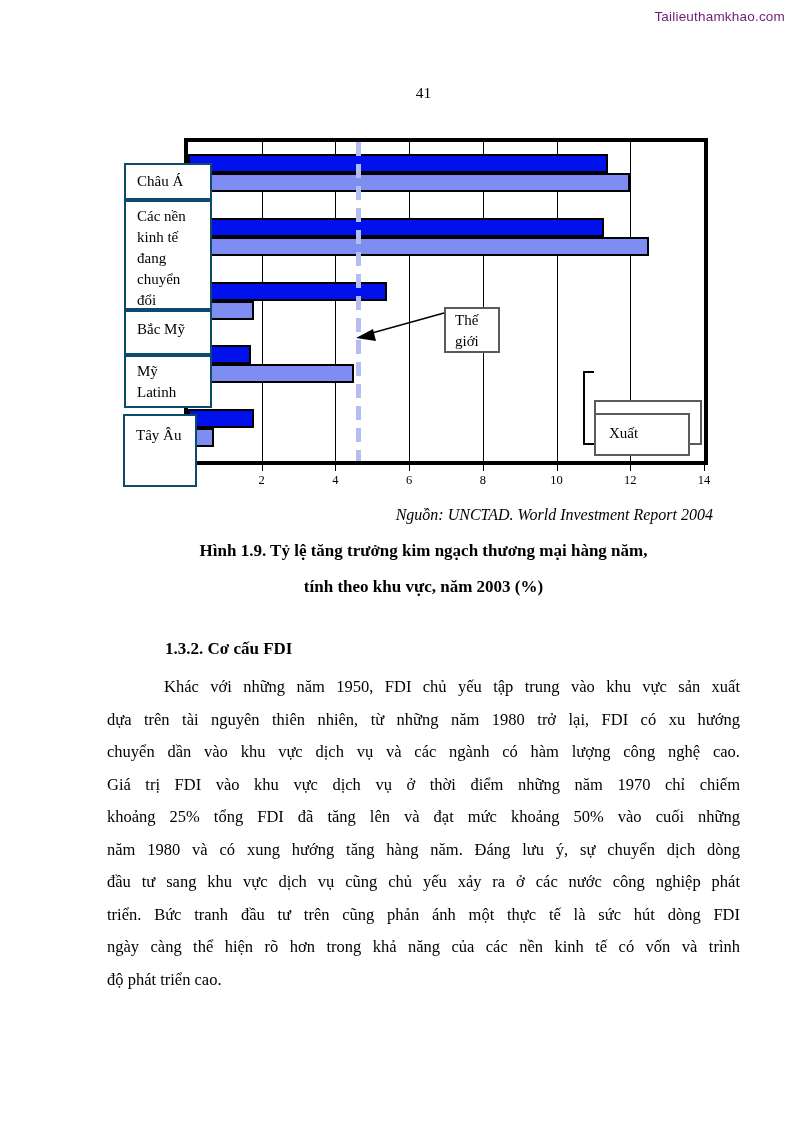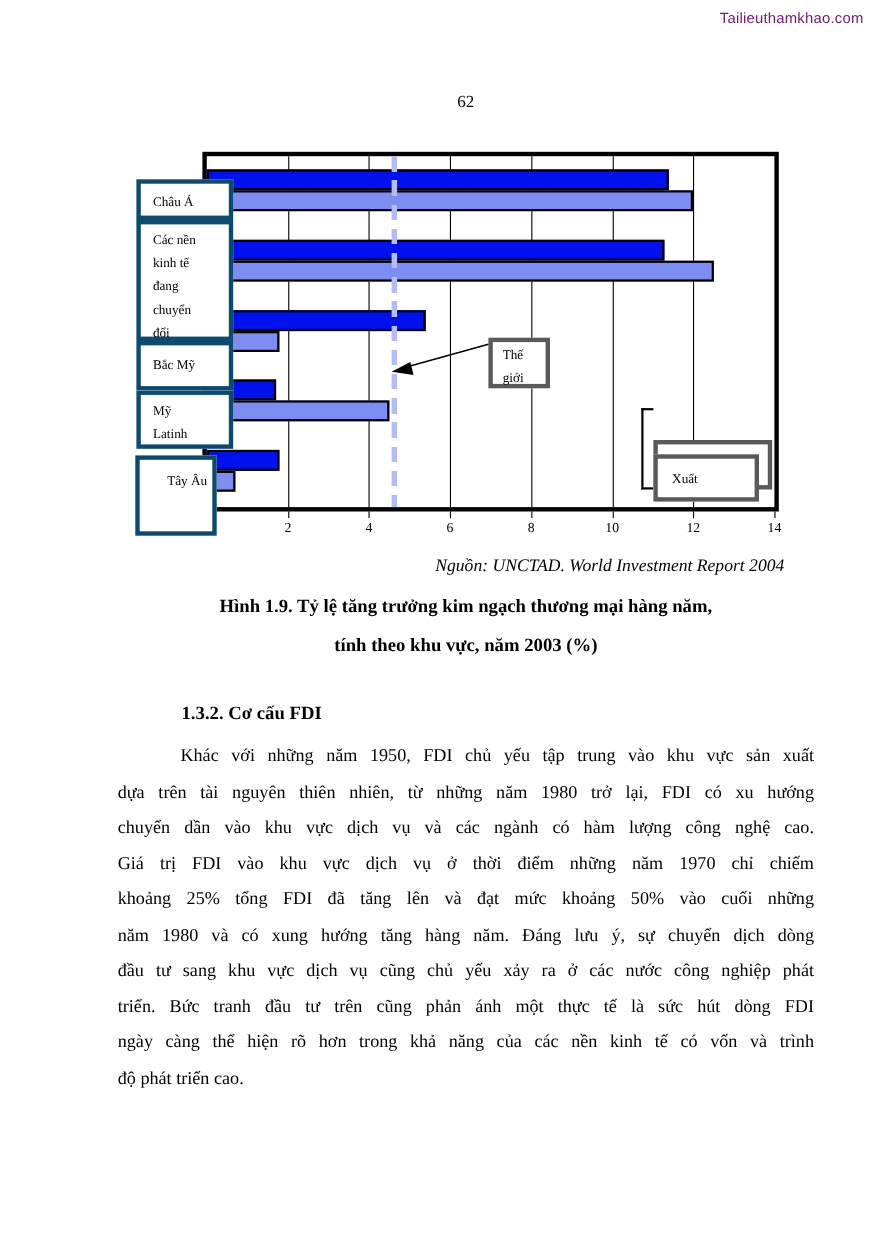--- a/index.html
+++ b/index.html
@@ -23,21 +23,21 @@
   #chart-layer { position:absolute; left:0; top:0; width:794px; height:1123px; }
   #plot-box {
     position:absolute; box-sizing:border-box;
     border:4px solid #000; background:transparent;
   }
   .gridline { position:absolute; width:1px; background:#000; z-index:1; }
   .bar { position:absolute; box-sizing:border-box; border:2px solid #000; z-index:3; }
   .world-line { position:absolute; width:5px; z-index:4; }
   .chart-box {
     position:absolute; box-sizing:border-box; background:#ffffff;
-    border:4px solid #0c4a6e; z-index:5; font-size:12px; line-height:21px;
+    border:2px solid #0c4a6e; z-index:5; font-size:15px; line-height:21px;
   }
   .chart-box .bl { white-space:nowrap; }
   .gray-border { border-color:#5a5a5a; }
   .axis-tick { position:absolute; width:1px; height:6px; background:#000; z-index:2; }
   .axis-tick-label {
     position:absolute; width:40px; margin-left:-20px; text-align:center;
     font-size:12.5px; z-index:2;
   }
   #legend-bracket {
     position:absolute; box-sizing:border-box; z-index:4;
@@ -68,21 +68,21 @@
   .body-line.first { text-indent:57px; }
   .body-line.last { text-align-last:left; }
 </style>
 </head>
 <body>
 
 <div id="page">
 
   <div id="watermark">Tailieuthamkhao.com</div>
 
-  <div id="page-number">62</div>
+  <div id="page-number">41</div>
 
   <div id="chart-layer">
       <div id="plot-box" class="abs" style="left: 184px; top: 138px; width: 524px; height: 327px;"></div>
       <div class="gridline" style="left: 261.714px; top: 142px; height: 319px;"></div>
       <div class="gridline" style="left: 335.429px; top: 142px; height: 319px;"></div>
       <div class="gridline" style="left: 409.143px; top: 142px; height: 319px;"></div>
       <div class="gridline" style="left: 482.857px; top: 142px; height: 319px;"></div>
       <div class="gridline" style="left: 556.571px; top: 142px; height: 319px;"></div>
       <div class="gridline" style="left: 630.286px; top: 142px; height: 319px;"></div>
       <div class="bar" style="left: 188px; top: 154px; width: 420.171px; height: 19px; background: rgb(0, 17, 238); border-color: rgb(0, 0, 0);"></div>
@@ -106,21 +106,21 @@
         <div class="bl">chuyển</div>
         <div class="bl">đổi</div>
       </div>
       <div class="chart-box" style="left: 124px; top: 355px; width: 88px; height: 53px; padding-top: 4px; padding-left: 11px;">
         <div class="bl">Mỹ</div>
         <div class="bl">Latinh</div>
       </div>
       <div class="chart-box" style="left: 124px; top: 310px; width: 88px; height: 45px; padding-top: 7px; padding-left: 11px;">
         <div class="bl">Bắc Mỹ</div>
       </div>
-      <div class="chart-box" style="left: 123px; top: 414px; width: 74px; height: 73px; padding-top: 9px; padding-left: 25px;">
+      <div class="chart-box" style="left: 123px; top: 414px; width: 74px; height: 73px; padding-top: 9px; padding-left: 11px;">
         <div class="bl">Tây Âu</div>
       </div>
       <div class="chart-box gray-border" style="left: 444px; top: 307px; width: 56px; height: 46px; padding-top: 1px; padding-left: 9px;">
         <div class="bl">Thế</div>
         <div class="bl">giới</div>
       </div>
       <svg id="arrow-svg" width="110" height="60" style="left: 345px; top: 295px;">
         <line x1="99" y1="18" x2="27" y2="38" stroke="#000" stroke-width="1.5"></line>
         <polygon points="11,43 28,34 31,46" fill="#000"></polygon>
       </svg>

